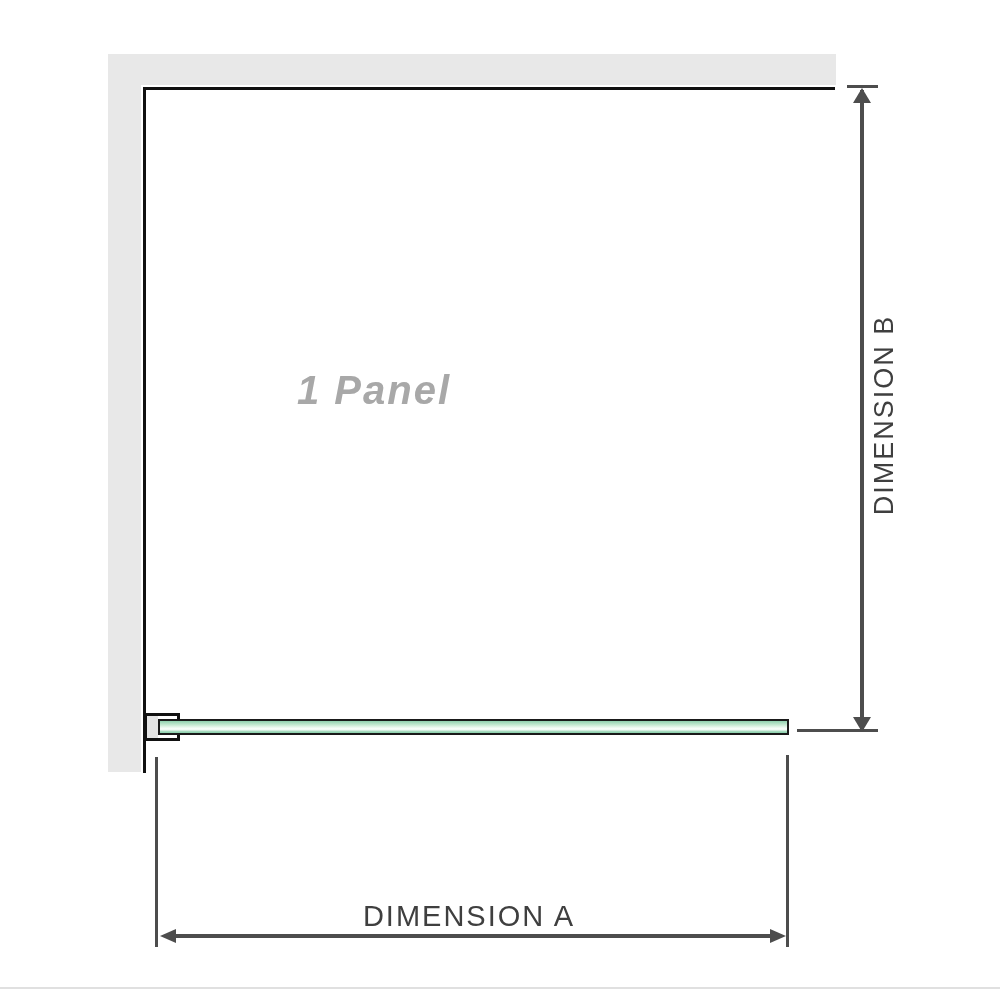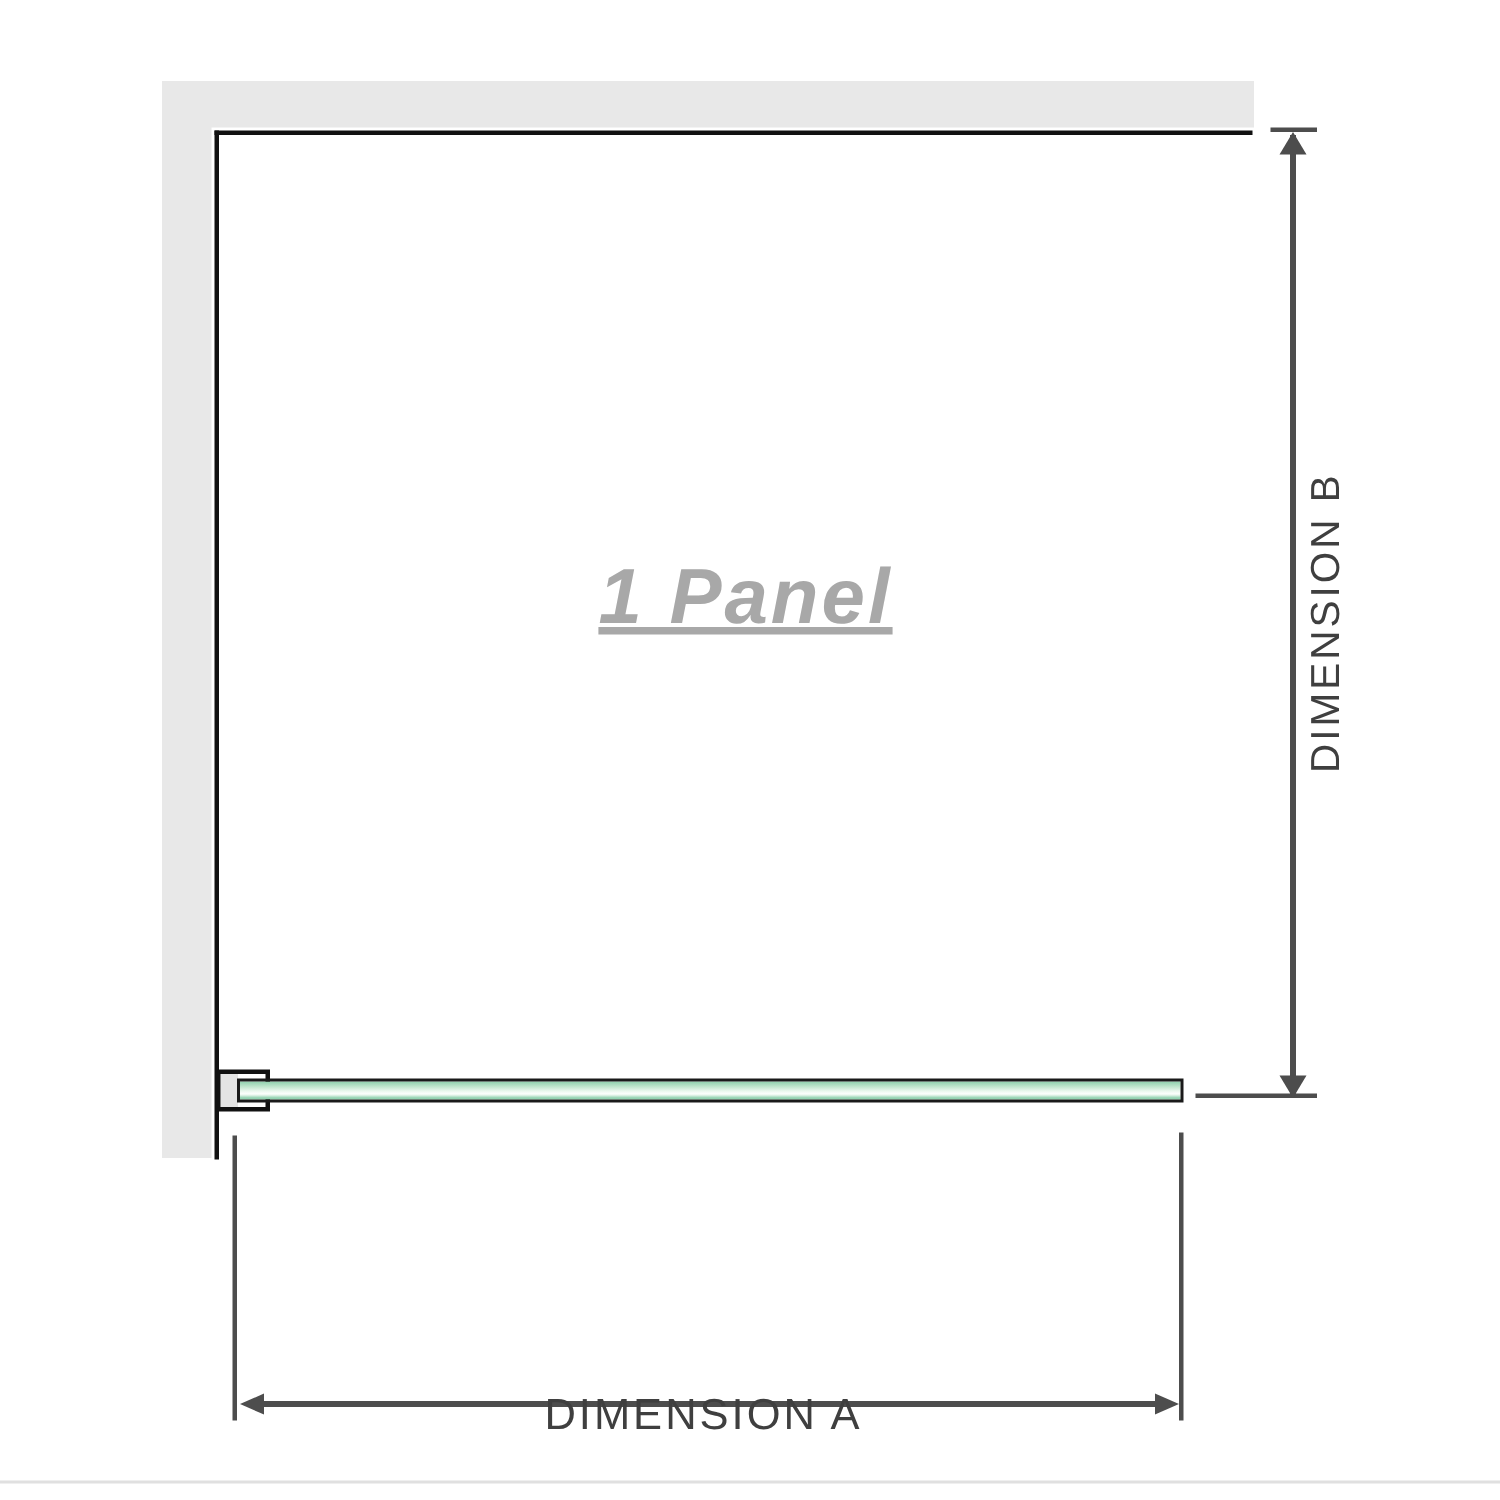--- a/index.html
+++ b/index.html
@@ -19,27 +19,26 @@
   .wall-v { left: 108px; top: 54px; width: 33px; height: 718px; }
 
   
   .edge { background: var(--panel_edge, #111111); }
   .edge-top  { left: 143px; top: 87px; width: 692px; height: 3px; }
   .edge-left { left: 143px; top: 87px; width: 3px;  height: 686px; }
 
   
   .panel-label {
     left: 297px; top: 368px; width: 400px;
-    text-align: center;
-    font-size: 52px;
+    text-align: left;
+    font-size: 40px;
     font-style: italic;
     font-weight: bold;
     letter-spacing: 2px;
     color: var(--panel_label_text, #a8a8a8);
-    text-decoration: underline;
   }
 
   
   .bracket {
     left: 144px; top: 713px; width: 36px; height: 28px;
     box-sizing: border-box;
     border: 3px solid var(--panel_edge, #111111);
     background: linear-gradient(90deg, #e4e4e4 0 38%, #ffffff 38%);
     z-index: 2;
   }
@@ -90,21 +89,21 @@
     left: 160px; top: 929px;
     border-top: 7px solid transparent; border-bottom: 7px solid transparent;
     border-right: 16px solid var(--dimension_line, #4d4d4d);
   }
   .arrow-right {
     left: 770px; top: 929px;
     border-top: 7px solid transparent; border-bottom: 7px solid transparent;
     border-left: 16px solid var(--dimension_line, #4d4d4d);
   }
   .dima-label {
-    left: 469px; top: 944px;
+    left: 469px; top: 916px;
     transform: translate(-50%, -50%);
     white-space: nowrap;
     font-size: 29px;
     letter-spacing: 2px;
     color: var(--label_text, #3f3f3f);
   }
 
   .divider { left: 0; top: 987px; width: 1000px; height: 2px; background: var(--divider, #e0e0e0); }
 </style>
 </head>

